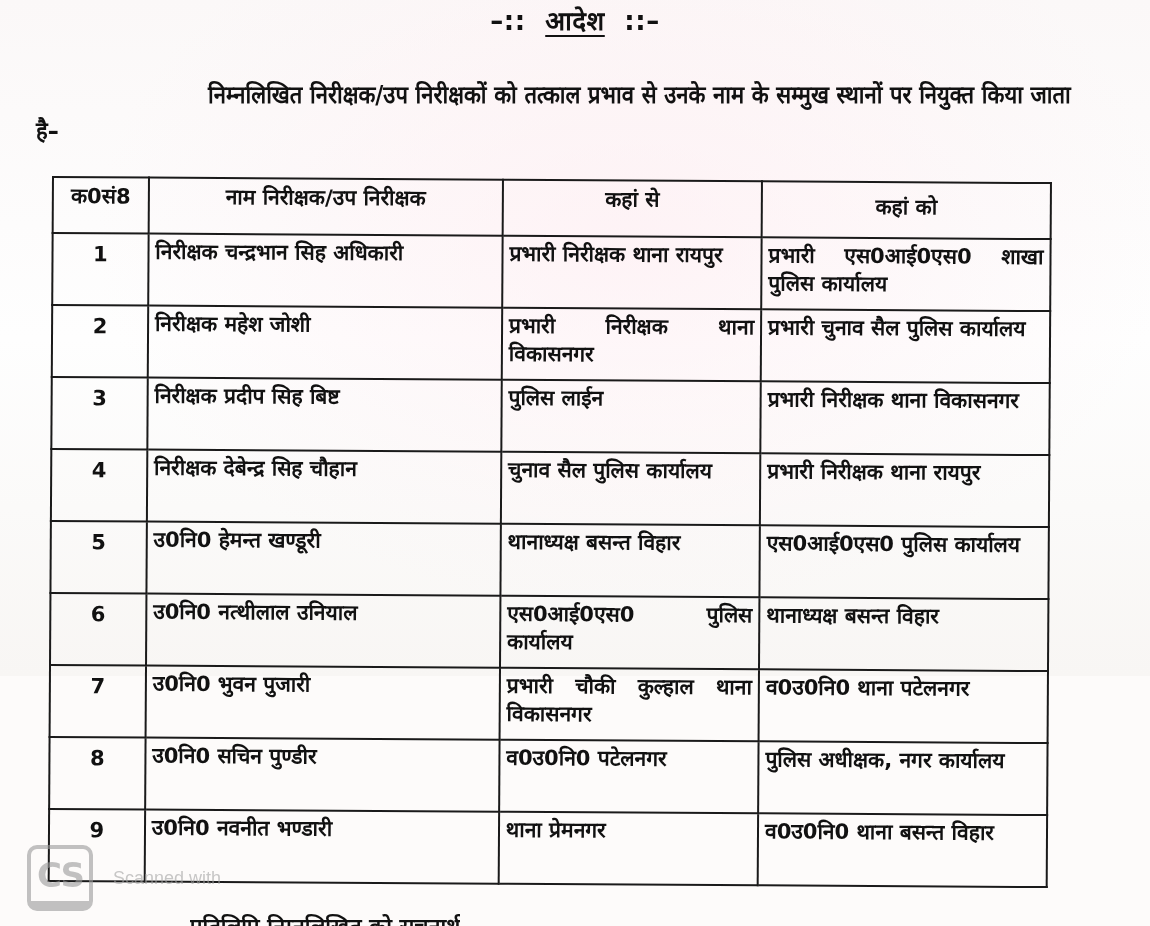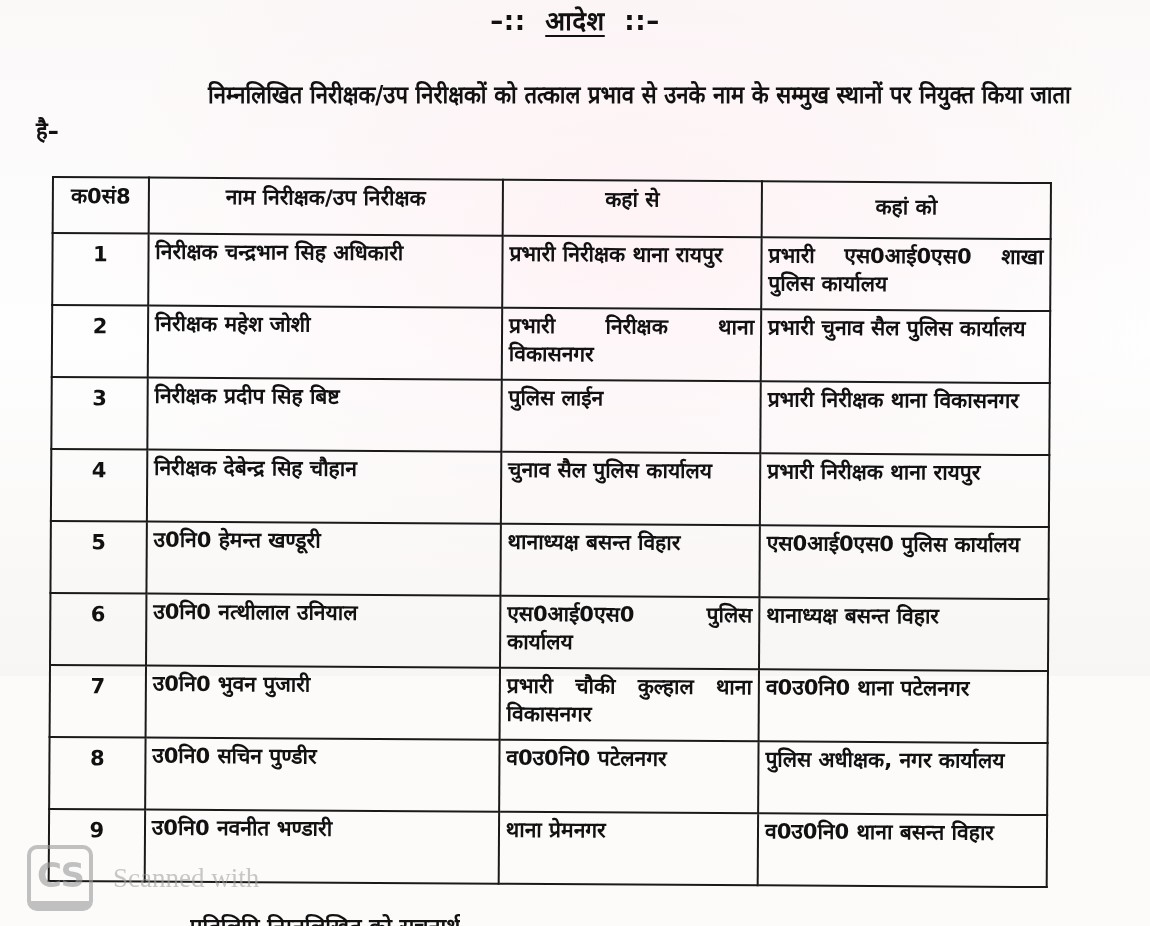--- a/index.html
+++ b/index.html
@@ -105,22 +105,22 @@
       justify-content: center;
       font-family: "DejaVu Sans", sans-serif;
       font-weight: bold;
       font-size: 34px;
       color: #9a9a9a;
       letter-spacing: -2px;
       border-bottom-width: 10px;
     }
     .wm-text {
       margin-left: 20px;
-      font-family: Liberation Serif, serif;
-      font-size: 27px;
+      font-family: Liberation Sans, sans-serif;
+      font-size: 18px;
       line-height: 32px;
       color: #a3a3a3;
     }
     .cutoff {
       position: absolute;
       left: 190px;
       top: 912px;
       font-size: 22px;
       font-weight: bold;
       height: 14px;

